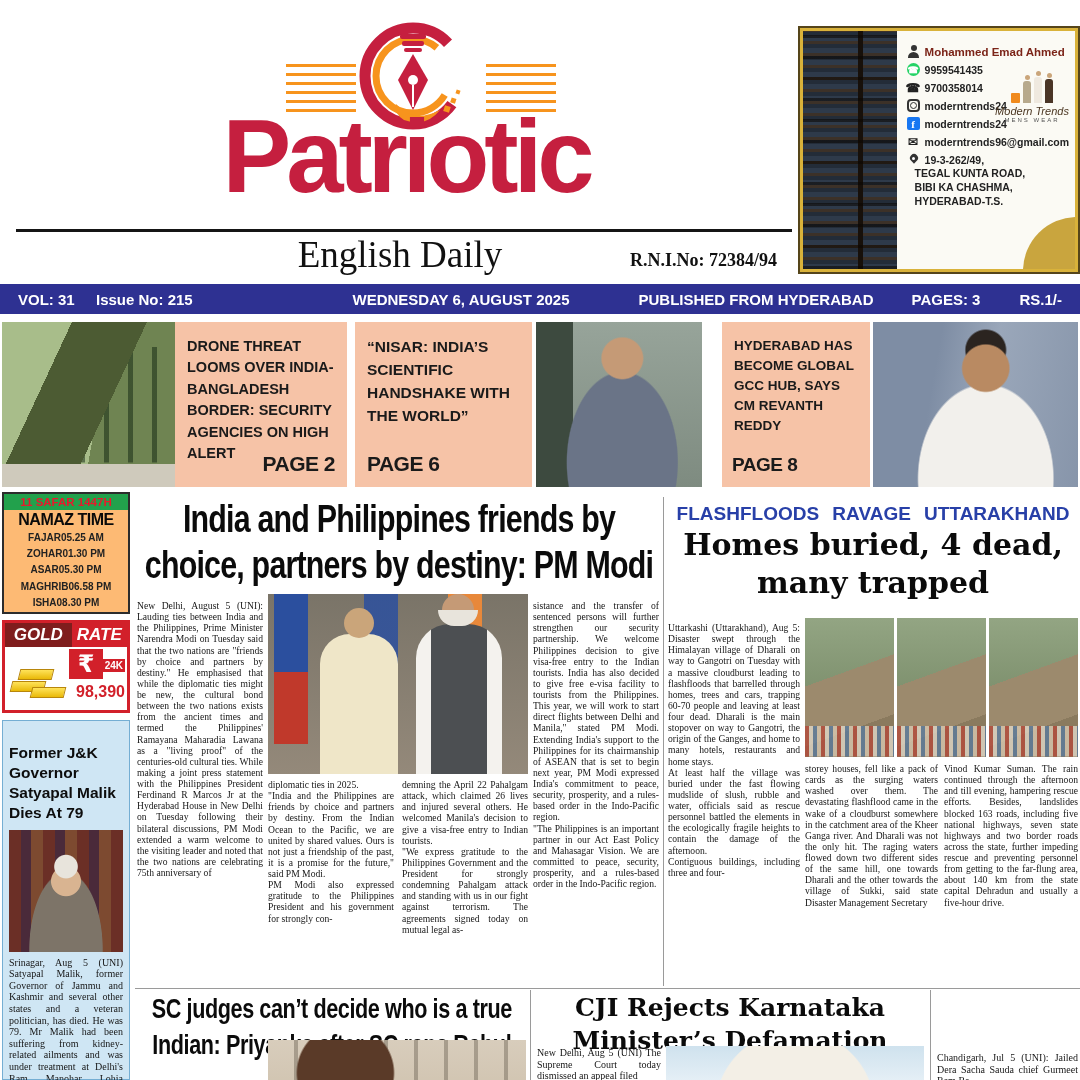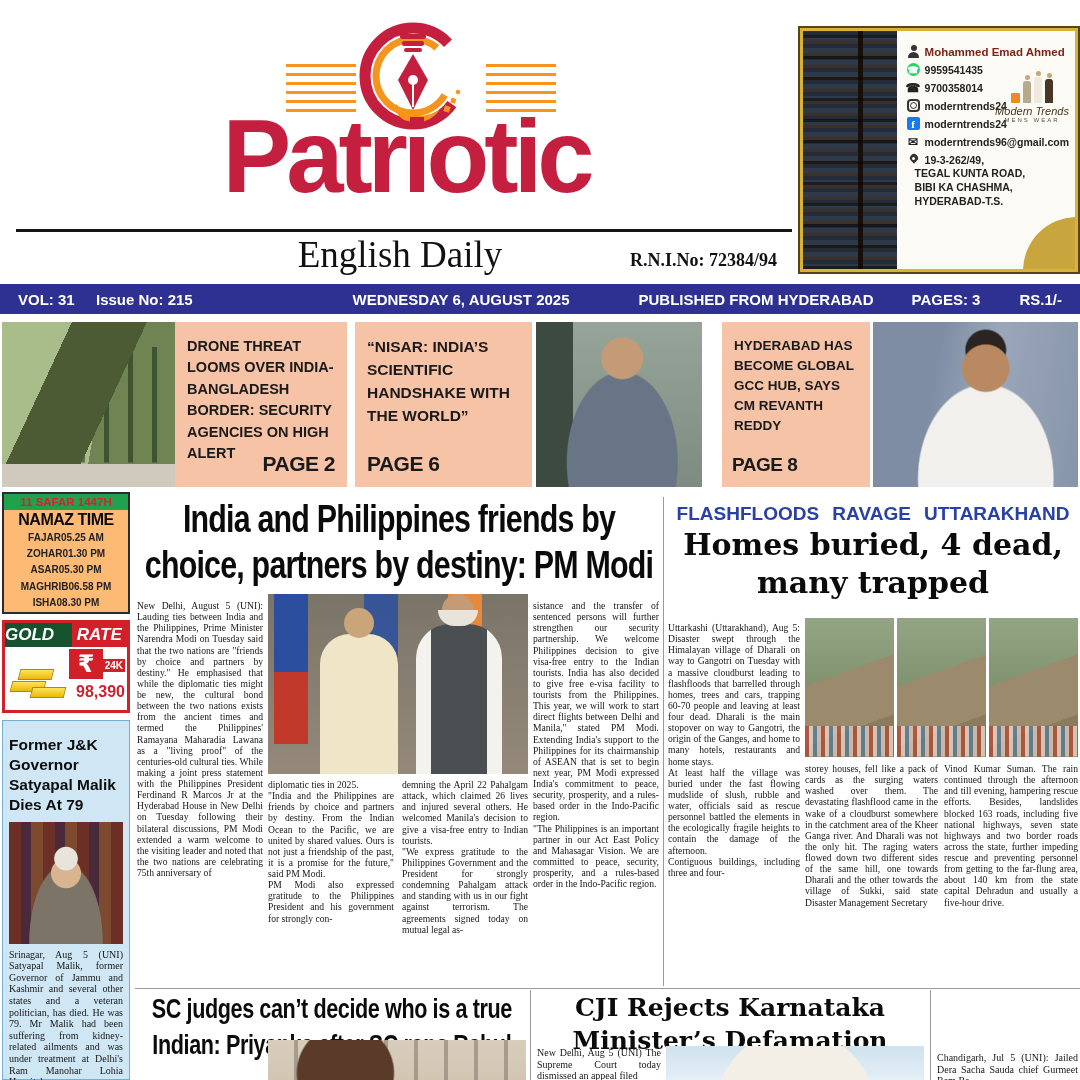--- a/index.html
+++ b/index.html
@@ -87,31 +87,31 @@
       linear-gradient(100deg, #7e8da4 0 30%, #9aa7ba 55%, #8795aa); }
 
   
   .namaz { position:absolute; left:2px; top:492px; width:128px; height:122px; border:2px solid #2c2c2c; background:#fdba74; }
   .namaz-hijri { background:#22a14c; color:#e8192c; font-weight:900; font-size:11.5px; text-align:center; padding:2px 0; }
   .namaz-title { text-align:center; font-weight:900; font-size:16px; letter-spacing:-0.5px; padding:1px 0; color:#0a0a0a; }
   .namaz-row { display:flex; justify-content:center; padding:0 7px; font-size:10px; font-weight:bold; color:#222; line-height:16.2px; }
 
   .gold { position:absolute; left:2px; top:620px; width:128px; height:93px; border:3px solid #d2202a; background:#fff; }
   .gold-head { display:flex; height:24px; font-weight:900; font-style:italic; font-size:17px; }
-  .gold-head .g1 { background:#14532d; color:#fff; flex:1.2; line-height:24px; }
+  .gold-head .g1 { background:#7f1d1d; color:#fff; flex:1.2; text-align:center; line-height:24px; }
   .gold-head .g2 { background:#d2202a; color:#fff; flex:1; text-align:center; line-height:24px; }
   .gold-body { position:relative; height:63px; }
   .goldbar { position:absolute; background:linear-gradient(#ffe35a,#e9b908); border:1px solid #b8860b; width:34px; height:11px; transform:skewX(-14deg); }
   .gb1 { left:6px; top:34px; } .gb2 { left:26px; top:40px; } .gb3 { left:14px; top:22px; }
   .rupee-box { position:absolute; right:24px; top:2px; width:34px; height:30px; background:#d2202a; color:#fff;
     font-family:"DejaVu Sans",sans-serif; font-size:24px; font-weight:bold; text-align:center; line-height:30px; }
   .karat { position:absolute; right:2px; top:12px; background:#d2202a; color:#fff; font-size:10px; font-weight:bold; padding:1px 2px; }
   .gold-price { position:absolute; right:2px; top:36px; color:#d2202a; font-size:16px; font-weight:900; }
 
-  .malik-box { position:absolute; left:2px; top:720px; width:128px; height:360px; background:#cfe6f4; border:1px solid #74aed3; padding:14px 6px; }
+  .malik-box { position:absolute; left:2px; top:720px; width:128px; height:360px; background:#cfe6f4; border:1px solid #74aed3; padding:22px 6px; }
   .malik-head { font-size:15.5px; font-weight:bold; line-height:1.3; color:#0d0d0d; margin-bottom:6px; }
   .photo-malik { width:114px; height:122px; background:
       radial-gradient(circle at 50% 30%, #e8e4dc 0 11%, transparent 12%),
       radial-gradient(circle at 50% 42%, #d9b491 0 16%, transparent 17%),
       radial-gradient(ellipse at 50% 98%, #7d7468 0 45%, transparent 46%),
       repeating-linear-gradient(90deg, #6b2f26 0 12px, #4a2a3a 12px 22px, #7d4a30 22px 34px);
       margin-bottom:5px; }
 
   
   .bodytext { position:absolute; font-family:"Liberation Serif",serif; font-size:9.6px; line-height:1.16;

